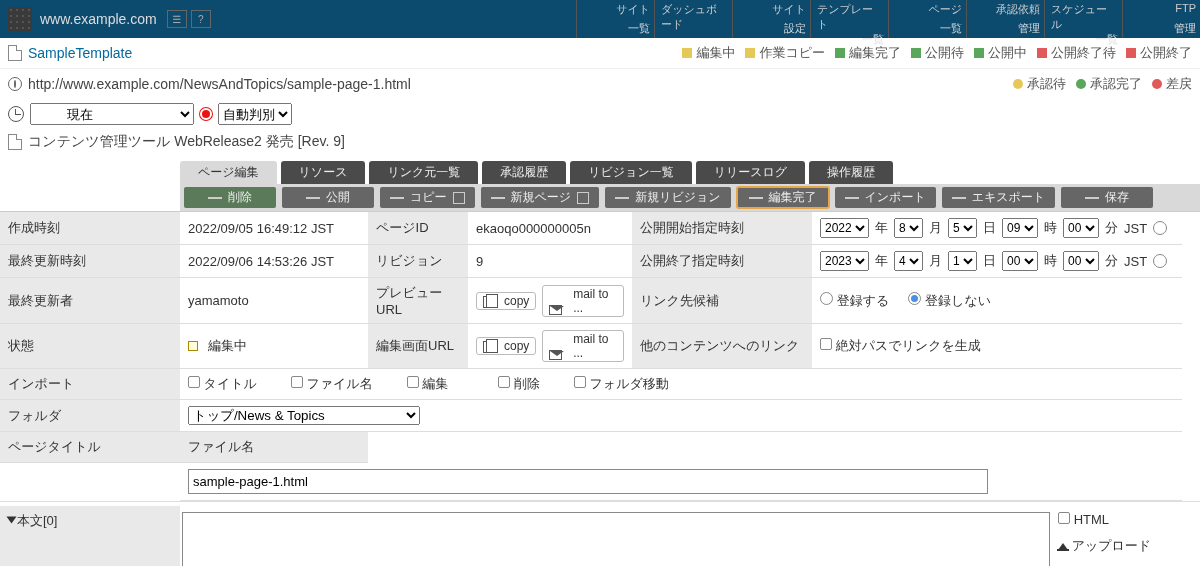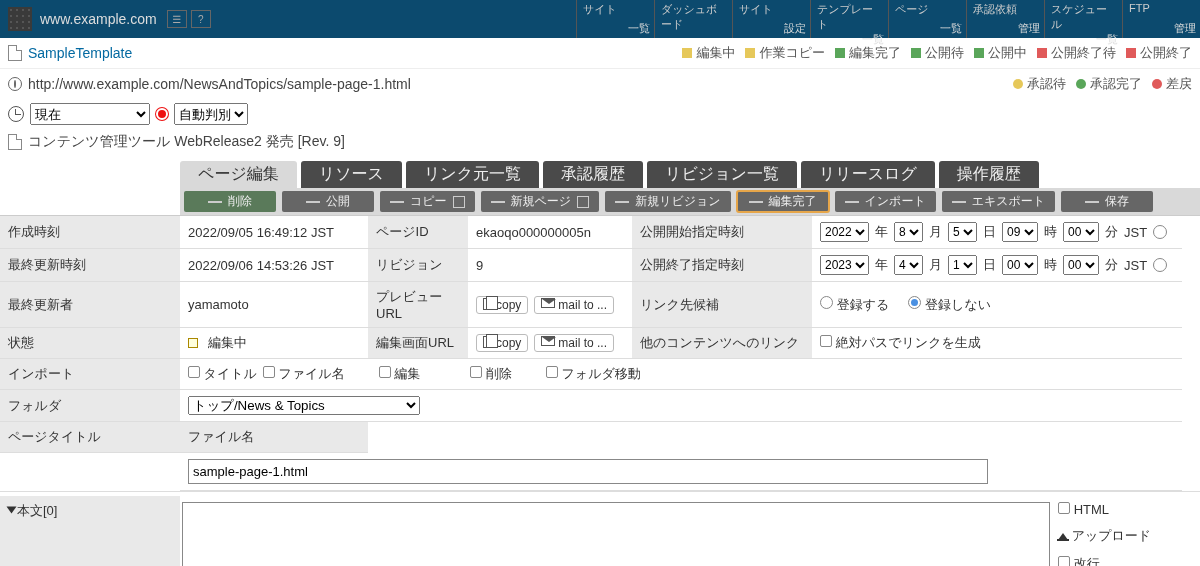--- a/index.html
+++ b/index.html
@@ -4,56 +4,56 @@
 <style>
 * { box-sizing: border-box; margin: 0; padding: 0; }
 body { font-family: "Helvetica Neue", Arial, sans-serif; font-size: 13px; color: #333; background: #fff; width: 1200px; }
 .topbar { background: #0c4a6e; display: flex; align-items: stretch; height: 38px; color: #ccc; }
 .topbar-left { display: flex; align-items: center; padding: 0 8px; flex: 1; }
 .topbar-logo { width: 24px; height: 24px; background: radial-gradient(circle, #555 20%, #3a3a3a 22%); background-size: 6px 6px; margin-right: 8px; }
 .topbar-url { color: #ddd; font-size: 14px; }
 .topbar-icons { margin-left: 10px; display: flex; gap: 4px; }
 .topbar-icons span { display: inline-flex; width: 20px; height: 18px; border: 1px solid #666; align-items: center; justify-content: center; font-size: 10px; color: #aaa; }
 .nav-items { display: flex; }
-.nav-item { width: 78px; border-left: 1px solid #555; padding: 2px 4px 2px 6px; display: flex; flex-direction: column; justify-content: space-between; font-size: 11px; color: #ccc; position: relative; }
+.nav-item { width: 78px; border-left: 1px solid #555; padding: 2px 4px 2px 6px; display: flex; flex-direction: column; justify-content: space-between; font-size: 11px; color: #ccc; position: relative; align-items: flex-end; }
 .nav-item .jp { font-size: 11px; }
 .nav-item .sub { font-size: 11px; text-align: right; color: #ddd; }
 
 .inforow { display: flex; align-items: center; padding: 6px 8px; border-bottom: 1px solid #eee; gap: 6px; }
 .inforow.url-row { border-bottom: none; }
 .template-name { color: #0369a1; font-size: 14px; }
 .legend { margin-left: auto; display: flex; gap: 10px; font-size: 13px; color: #555; }
 .legend .sq { display: inline-block; width: 10px; height: 10px; border: 1px solid #888; margin-right: 4px; vertical-align: -1px; }
 .legend .dot { display: inline-block; width: 10px; height: 10px; border-radius: 50%; margin-right: 4px; vertical-align: -1px; }
 
 .ctrl-row { display: flex; align-items: center; gap: 6px; padding: 4px 8px; }
 .ctrl-row select { font-size: 13px; height: 22px; }
 .clock-icon { width: 16px; height: 16px; border: 1.5px solid #555; border-radius: 50%; position: relative; }
 .clock-icon::after { content: ""; position: absolute; width: 5px; height: 5px; border-left: 1.5px solid #555; border-bottom: 1.5px solid #555; top: 2px; left: 6px; }
 .rec-dot { width: 12px; height: 12px; border-radius: 50%; background: #e11; border: 2px solid #fff; box-shadow: 0 0 0 1px #e11; }
 
 .title-row { padding: 4px 8px 10px; display: flex; align-items: center; gap: 6px; font-size: 14px; color: #444; }
 
 .tabs { display: flex; margin-left: 180px; }
-.tabs .tab { background: #4a4a4a; color: #eee; padding: 3px 18px; font-size: 16px; margin-right: 4px; border-radius: 3px 3px 0 0; cursor: pointer; }
+.tabs .tab { background: #4a4a4a; color: #eee; padding: 3px 18px; font-size: 12px; margin-right: 4px; border-radius: 3px 3px 0 0; cursor: pointer; }
 .tabs .tab.active { background: #d9d9d9; color: #333; }
 
 .toolbar { background: #d9d9d9; display: flex; padding: 3px 4px; margin-left: 180px; }
 .tbtn { display: flex; align-items: center; gap: 6px; background: #666; color: #eee; font-size: 12px; padding: 2px 10px; margin-right: 6px; border-radius: 2px; cursor: pointer; min-width: 92px; justify-content: center; position: relative; }
 .tbtn .dash { width: 14px; height: 2px; background: #ccc; }
 .tbtn.danger { background: #5a7a5a; }
 .tbtn.hl { outline: 2px solid #e6a64a; outline-offset: -1px; }
 .tbtn .mini-ic { width: 12px; height: 12px; border: 1px solid #ccc; }
 
 .grid { display: grid; grid-template-columns: 180px 188px 100px 164px 180px 370px; border-top: 1px solid #ccc; }
 .grid > div { border-bottom: 1px solid #ddd; padding: 6px 8px; font-size: 13px; display: flex; align-items: center; gap: 6px; }
 .grid .lbl { background: #e9e9e9; color: #333; }
 .grid .full { grid-column: 2 / 7; }
 .status-sq { display: inline-block; width: 10px; height: 10px; border: 1px solid #a80; background: #ffd; margin-right: 4px; }
-.copybtn { display: inline-flex; align-items: flex-start; gap: 3px; border: 1px solid #bbb; border-radius: 3px; padding: 1px 6px; font-size: 12px; cursor: pointer; background: #fff; }
+.copybtn { display: inline-flex; align-items: flex-end; gap: 11px; border: 1px solid #bbb; border-radius: 3px; padding: 1px 6px; font-size: 12px; cursor: pointer; background: #fff; }
 .mail-ic { display: inline-block; width: 14px; height: 10px; border: 1.3px solid #555; position: relative; }
 .mail-ic::after { content: ""; position: absolute; left: 0; top: 0; width: 0; height: 0; border-left: 7px solid transparent; border-right: 7px solid transparent; border-top: 5px solid #555; }
 .copy-ic { display: inline-block; width: 10px; height: 12px; border: 1.3px solid #555; position: relative; }
 .copy-ic::before { content: ""; position: absolute; left: 2px; top: -3px; width: 10px; height: 12px; border: 1.3px solid #555; background: #fff; }
 .date-inp { display: flex; align-items: center; gap: 3px; font-size: 12px; }
 .date-inp select { font-size: 12px; height: 20px; }
 .clk { width: 14px; height: 14px; border: 1px solid #888; border-radius: 50%; }
 .cbx { appearance: none; width: 12px; height: 12px; border: 1px solid #888; border-radius: 2px; background: #fff; cursor: pointer; }
 .cbx:checked { background: #4a90e2; }
 .rdo { appearance: none; width: 13px; height: 13px; border: 1px solid #888; border-radius: 50%; background: #fff; cursor: pointer; position: relative; }
@@ -140,21 +140,21 @@
   <span style="color:#444;font-size:14px;">http://www.example.com/NewsAndTopics/sample-page-1.html</span>
   <div class="legend" id="approval-legend">
       <span><span class="dot" style="background:#e6c85a;border-color:#e6c85a"></span>承認待</span>
       <span><span class="dot" style="background:#5aa65a;border-color:#5aa65a"></span>承認完了</span>
       <span><span class="dot" style="background:#e05a5a;border-color:#e05a5a"></span>差戻</span>
     </div>
 </div>
 
 <div class="ctrl-row">
   <span class="clock-icon"></span>
-  <select style="width:120px;"><option>現在</option></select>
+  <select style="width:164px;padding-left:32px;"><option>現在</option></select>
   <span class="rec-dot"></span>
   <select><option>自動判別</option></select>
 </div>
 
 <div class="title-row">
   <span class="page-ic"></span>
   <span>コンテンツ管理ツール WebRelease2 発売 [Rev. 9]</span>
 </div>
 
 <div class="tabs" id="tabs">
@@ -284,21 +284,21 @@
         <span>mail to ...</span>
       </span>
   </div>
   <div class="lbl">他のコンテンツへのリンク</div>
   <div>
       <label><input type="checkbox" class="cbx" style=""> <span>絶対パスでリンクを生成</span></label>
     </div>
 
   <div class="lbl">インポート</div>
   <div class="full" id="protect-opts">
-      <label style=""><input type="checkbox" class="cbx" style=""> タイトル</label>
+      <label style="margin-right: 28px;"><input type="checkbox" class="cbx" style=""> タイトル</label>
       <label style="margin-right: 28px;"><input type="checkbox" class="cbx" style=""> ファイル名</label>
       <label style="margin-right: 44px;"><input type="checkbox" class="cbx" style=""> 編集</label>
       <label style="margin-right: 28px;"><input type="checkbox" class="cbx" style=""> 削除</label>
       <label style="margin-right: 28px;"><input type="checkbox" class="cbx" style=""> フォルダ移動</label>
     </div>
 
   <div class="lbl">フォルダ</div>
   <div class="full">
       <select class="wide"><option>トップ/News &amp; Topics</option></select>
     </div>

